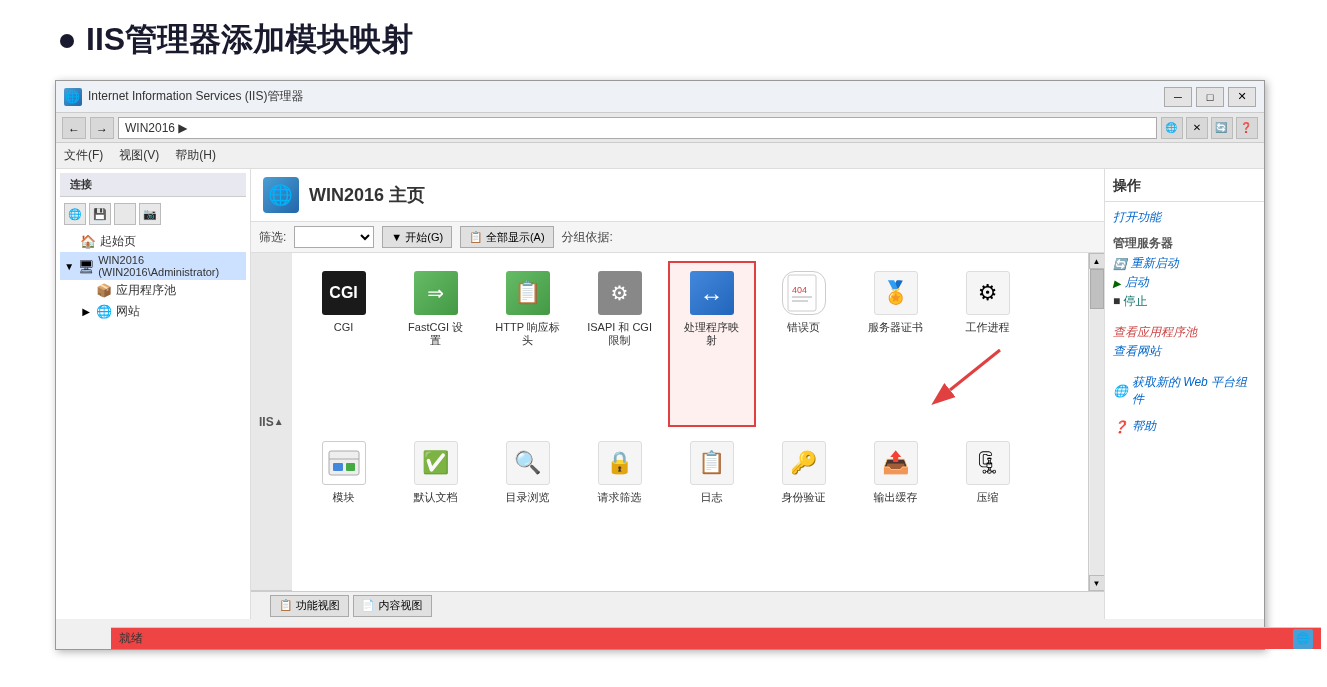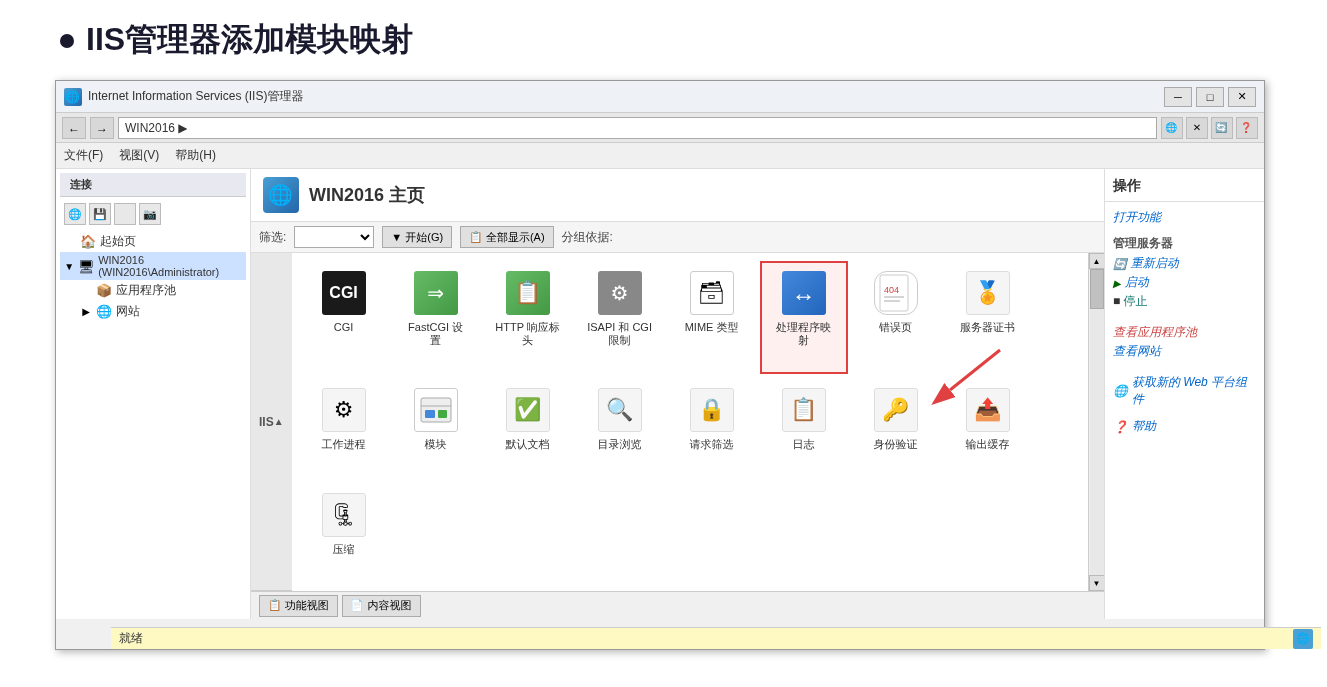--- a/index.html
+++ b/index.html
@@ -416,21 +416,21 @@
       font-size: 22px;
     }
 
     
     .bottom-bar {
       height: 28px;
       background: #f0f0f0;
       border-top: 1px solid #ccc;
       display: flex;
       align-items: center;
-      padding: 0 8px;
+      padding: 0 19px;
       gap: 4px;
     }
     .view-btn {
       height: 22px;
       padding: 0 8px;
       background: #e0e0e0;
       border: 1px solid #aaa;
       font-size: 11px;
       cursor: pointer;
       display: flex; align-items: center; gap: 3px;
@@ -478,21 +478,21 @@
     }
     .refresh-icon::before { content: '🔄'; font-size: 11px; }
     .start-icon::before { content: '▶'; font-size: 10px; color: #006600; }
 
     
     .status-bar {
       position: absolute;
       bottom: 0; left: 55px;
       width: 1210px;
       height: 22px;
-      background: #fef9c3;
+      background: #ef4444;
       border-top: 1px solid #ccc;
       display: flex;
       align-items: center;
       padding: 0 8px;
       justify-content: space-between;
     }
     .status-text {
       font-size: 12px;
       color: #333;
     }
@@ -682,26 +682,20 @@
               <span class="icon-label">HTTP 响应标<br>头</span>
             </div>
 
             <div class="icon-item">
               <div class="icon-box">
                 <div class="isapi-icon"></div>
               </div>
               <span class="icon-label">ISAPI 和 CGI<br>限制</span>
             </div>
 
-            <div class="icon-item">
-              <div class="icon-box">
-                <div class="mime-icon"></div>
-              </div>
-              <span class="icon-label">MIME 类型</span>
-            </div>
 
             <div class="icon-item selected">
               <div class="icon-box">
                 <div class="handler-icon"></div>
               </div>
               <span class="icon-label">处理程序映<br>射</span>
             </div>
 
             <div class="icon-item">
               <div class="icon-box">

